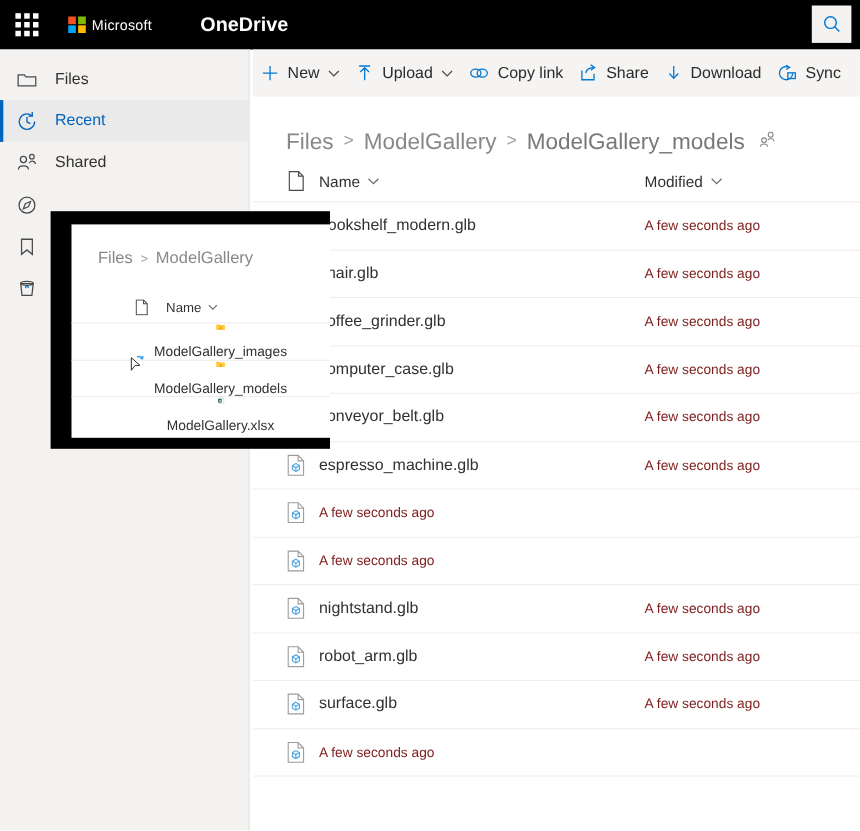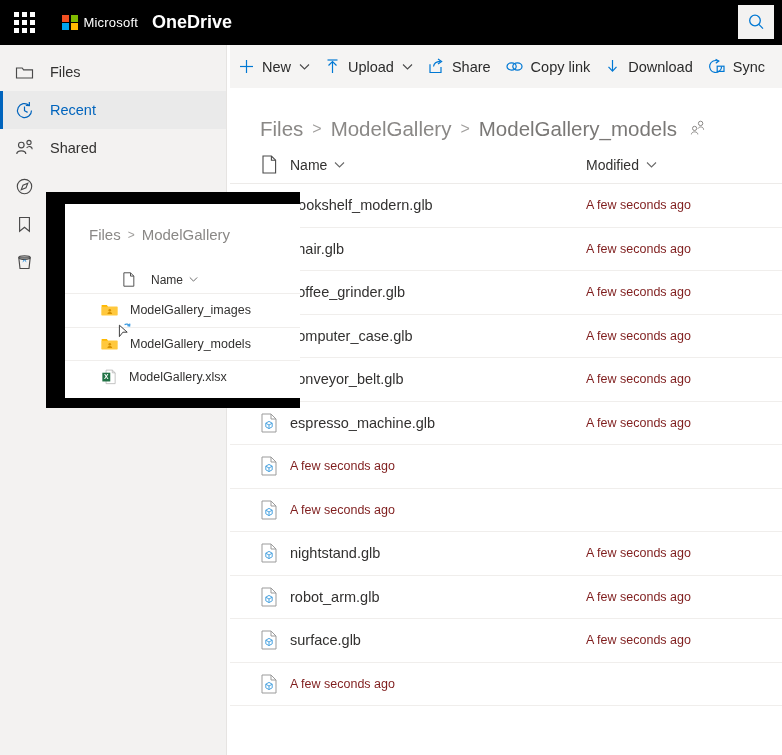--- a/index.html
+++ b/index.html
@@ -37,36 +37,36 @@
     grid-template-rows: repeat(2, 7px); gap: 1.5px;
   }
   .ms-logo i { display: block; }
   .ms-logo i:nth-child(1) { background: #f25022; }
   .ms-logo i:nth-child(2) { background: #7fba00; }
   .ms-logo i:nth-child(3) { background: #00a4ef; }
   .ms-logo i:nth-child(4) { background: #ffb900; }
   .ms-word { color: #ffffff; font-size: 13px; letter-spacing: .2px; }
   .app-name {
     color: #ffffff; font-size: 18px; font-weight: bold;
-    margin-left: 14px; cursor: pointer;
+    margin-left: 44px; cursor: pointer;
   }
   .search-btn {
     position: absolute; right: 8px; top: 5px;
     width: 36px; height: 34px;
     background: #f3f2f1;
     display: flex; align-items: center; justify-content: center;
     cursor: pointer;
   }
 
   
   .command-bar {
     position: absolute; top: 45px; left: 230px;
     width: 552px; height: 43px;
     background: #f5f4f3;
-    display: flex; align-items: center; justify-content: flex-end;
+    display: flex; align-items: center; justify-content: center;
     padding-right: 10px;
   }
   .cmd {
     display: flex; align-items: center; gap: 7px;
     height: 43px; padding: 0 7px;
     color: #2b2b2b; font-size: 14.5px;
     cursor: pointer; white-space: nowrap;
   }
   .cmd .chev { margin-left: 1px; }
 
@@ -152,20 +152,21 @@
     display: flex; align-items: center;
     margin-top: 23px; padding-left: 58px;
     height: 27px;
   }
   .inset-head-label { font-size: 12px; color: #323130; display: flex; align-items: center; gap: 6px; }
   .inset-row {
     display: flex; align-items: center;
     height: 33.5px; padding-left: 36px; gap: 12px;
     border-top: 1px solid #f0eeec;
     position: relative;
+    flex-direction: column;
   }
   .inset-row-name { font-size: 12.5px; color: #323130; }
   .busy-cursor { position: absolute; left: 52px; top: -5px; }
 
   .hdr-doc-icon { display: block; }
 </style>
 </head>
 <body>
 
 <div id="app">
@@ -221,34 +222,34 @@
         <polyline points="4.5,7.5 8.5,3.6 12.5,7.5" fill="none" stroke="#0078d4" stroke-width="1.2"></polyline>
         <line x1="3.5" y1="2" x2="13.5" y2="2" stroke="#0078d4" stroke-width="1.2"></line>
       </svg>
       <span>Upload</span>
       <svg class="chev" width="11" height="8" viewBox="0 0 11 8">
         <polyline points="1,1.5 5.5,6 10,1.5" fill="none" stroke="#4a4a4a" stroke-width="1.1"></polyline>
       </svg>
     </div>
 
     <div class="cmd">
+      <svg width="19" height="17" viewBox="0 0 19 17">
+        <ellipse cx="6.6" cy="8.5" rx="4.6" ry="3.6" fill="none" stroke="#0078d4" stroke-width="1.2"></ellipse>
+        <ellipse cx="12.4" cy="8.5" rx="4.6" ry="3.6" fill="none" stroke="#0078d4" stroke-width="1.2"></ellipse>
+      </svg>
+      <span>Copy link</span>
+    </div>
+
+    <div class="cmd">
       <svg width="18" height="17" viewBox="0 0 18 17">
         <path d="M3 6.2 L3 14.5 L14 14.5 L14 9" fill="none" stroke="#0078d4" stroke-width="1.2"></path>
         <path d="M6.5 8.5 C7 5.2 9.5 3.6 13.2 3.4" fill="none" stroke="#0078d4" stroke-width="1.2"></path>
         <polyline points="11,1 14.6,3.4 11,5.9" fill="none" stroke="#0078d4" stroke-width="1.2"></polyline>
       </svg>
       <span>Share</span>
-    </div>
-
-    <div class="cmd">
-      <svg width="19" height="17" viewBox="0 0 19 17">
-        <ellipse cx="6.6" cy="8.5" rx="4.6" ry="3.6" fill="none" stroke="#0078d4" stroke-width="1.2"></ellipse>
-        <ellipse cx="12.4" cy="8.5" rx="4.6" ry="3.6" fill="none" stroke="#0078d4" stroke-width="1.2"></ellipse>
-      </svg>
-      <span>Copy link</span>
     </div>
 
     <div class="cmd">
       <svg width="17" height="17" viewBox="0 0 17 17">
         <line x1="8.5" y1="2" x2="8.5" y2="12.6" stroke="#0078d4" stroke-width="1.2"></line>
         <polyline points="4.5,8.8 8.5,13.2 12.5,8.8" fill="none" stroke="#0078d4" stroke-width="1.2"></polyline>
       </svg>
       <span>Download</span>
     </div>
 

